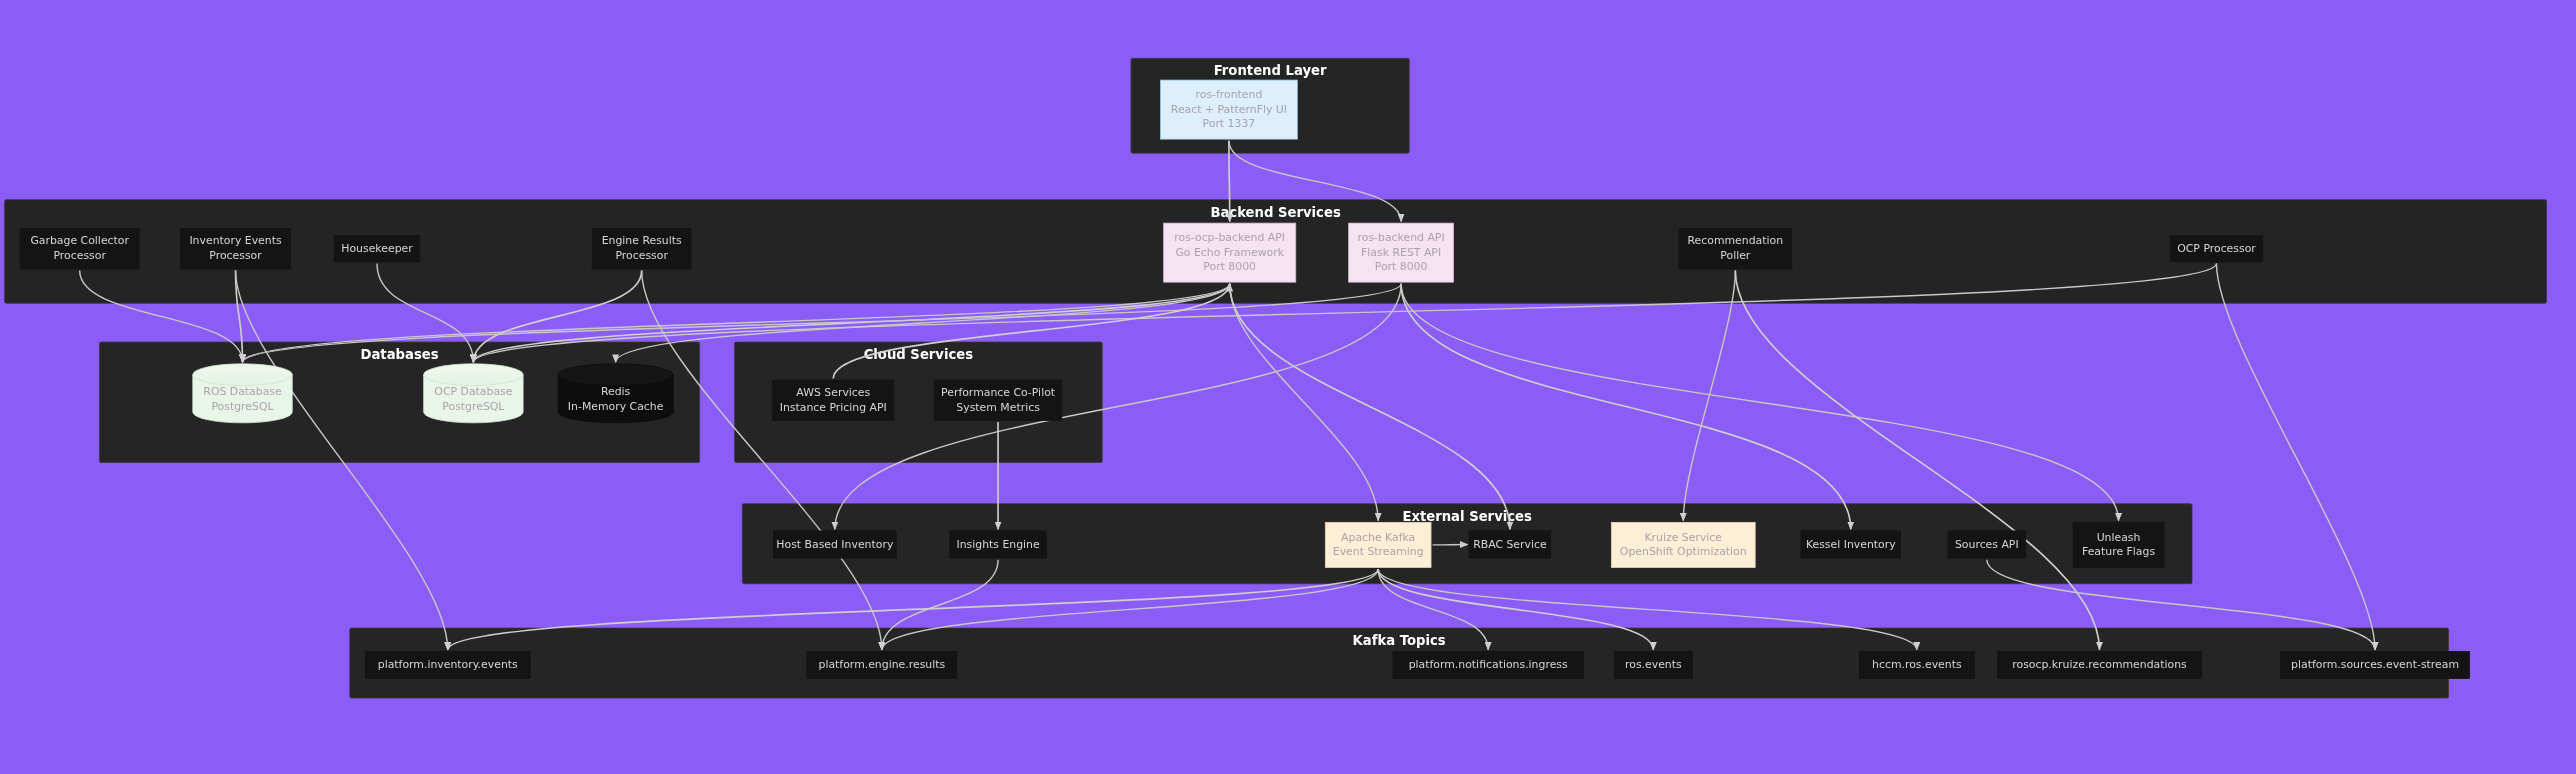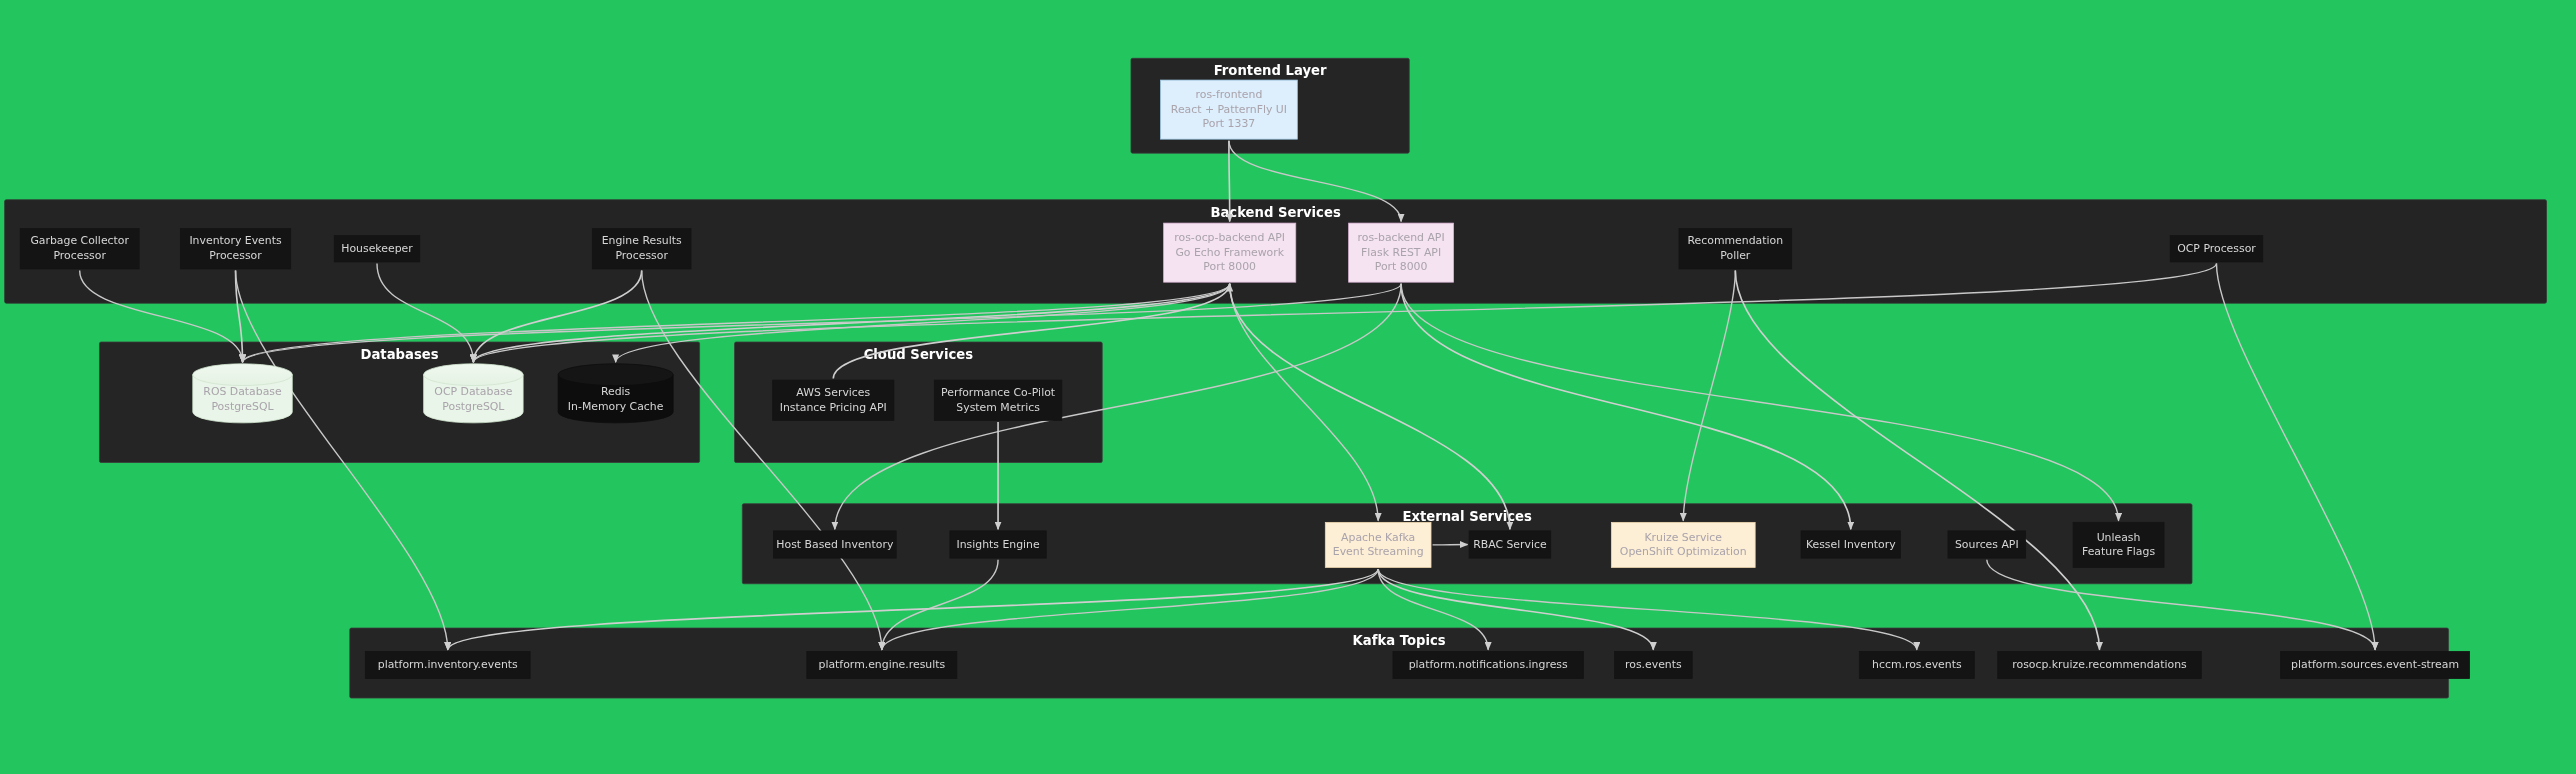--- a/index.html
+++ b/index.html
@@ -1,16 +1,16 @@
 <!DOCTYPE html>
 <html style="font-size:12.4px"><head>
 <meta charset="utf-8">
 <style>
   html,body{margin:0;padding:0;background:#0e0e0e;}
-  #stage{position:relative;width:2576px;height:775px;background:#22c55e;
+  #stage{position:relative;width:2576px;height:775px;background:#8b5cf6;
          font-family:"DejaVu Sans","Liberation Sans",sans-serif;overflow:hidden;}
   svg.layer{position:absolute;left:0;top:0;width:2576px;height:775px;}
   .cluster-rect{fill:#252525;stroke:#3a3a3a;stroke-width:1;}
   .cluster-band{fill:#242424;stroke:#333333;stroke-width:1;}
   .cluster-title{fill:#ffffff;font-size:17px;font-weight:bold;text-anchor:middle;
                  font-family:"DejaVu Sans","Liberation Sans",sans-serif;}
   .nodebox{stroke-width:1;}
   .n-dark{fill:#141414;stroke:#141414;}
   .n-blue{fill:#ddeefc;stroke:#9fc9e8;}
   .n-pink{fill:#f5e3f2;stroke:#d9b3d4;}

